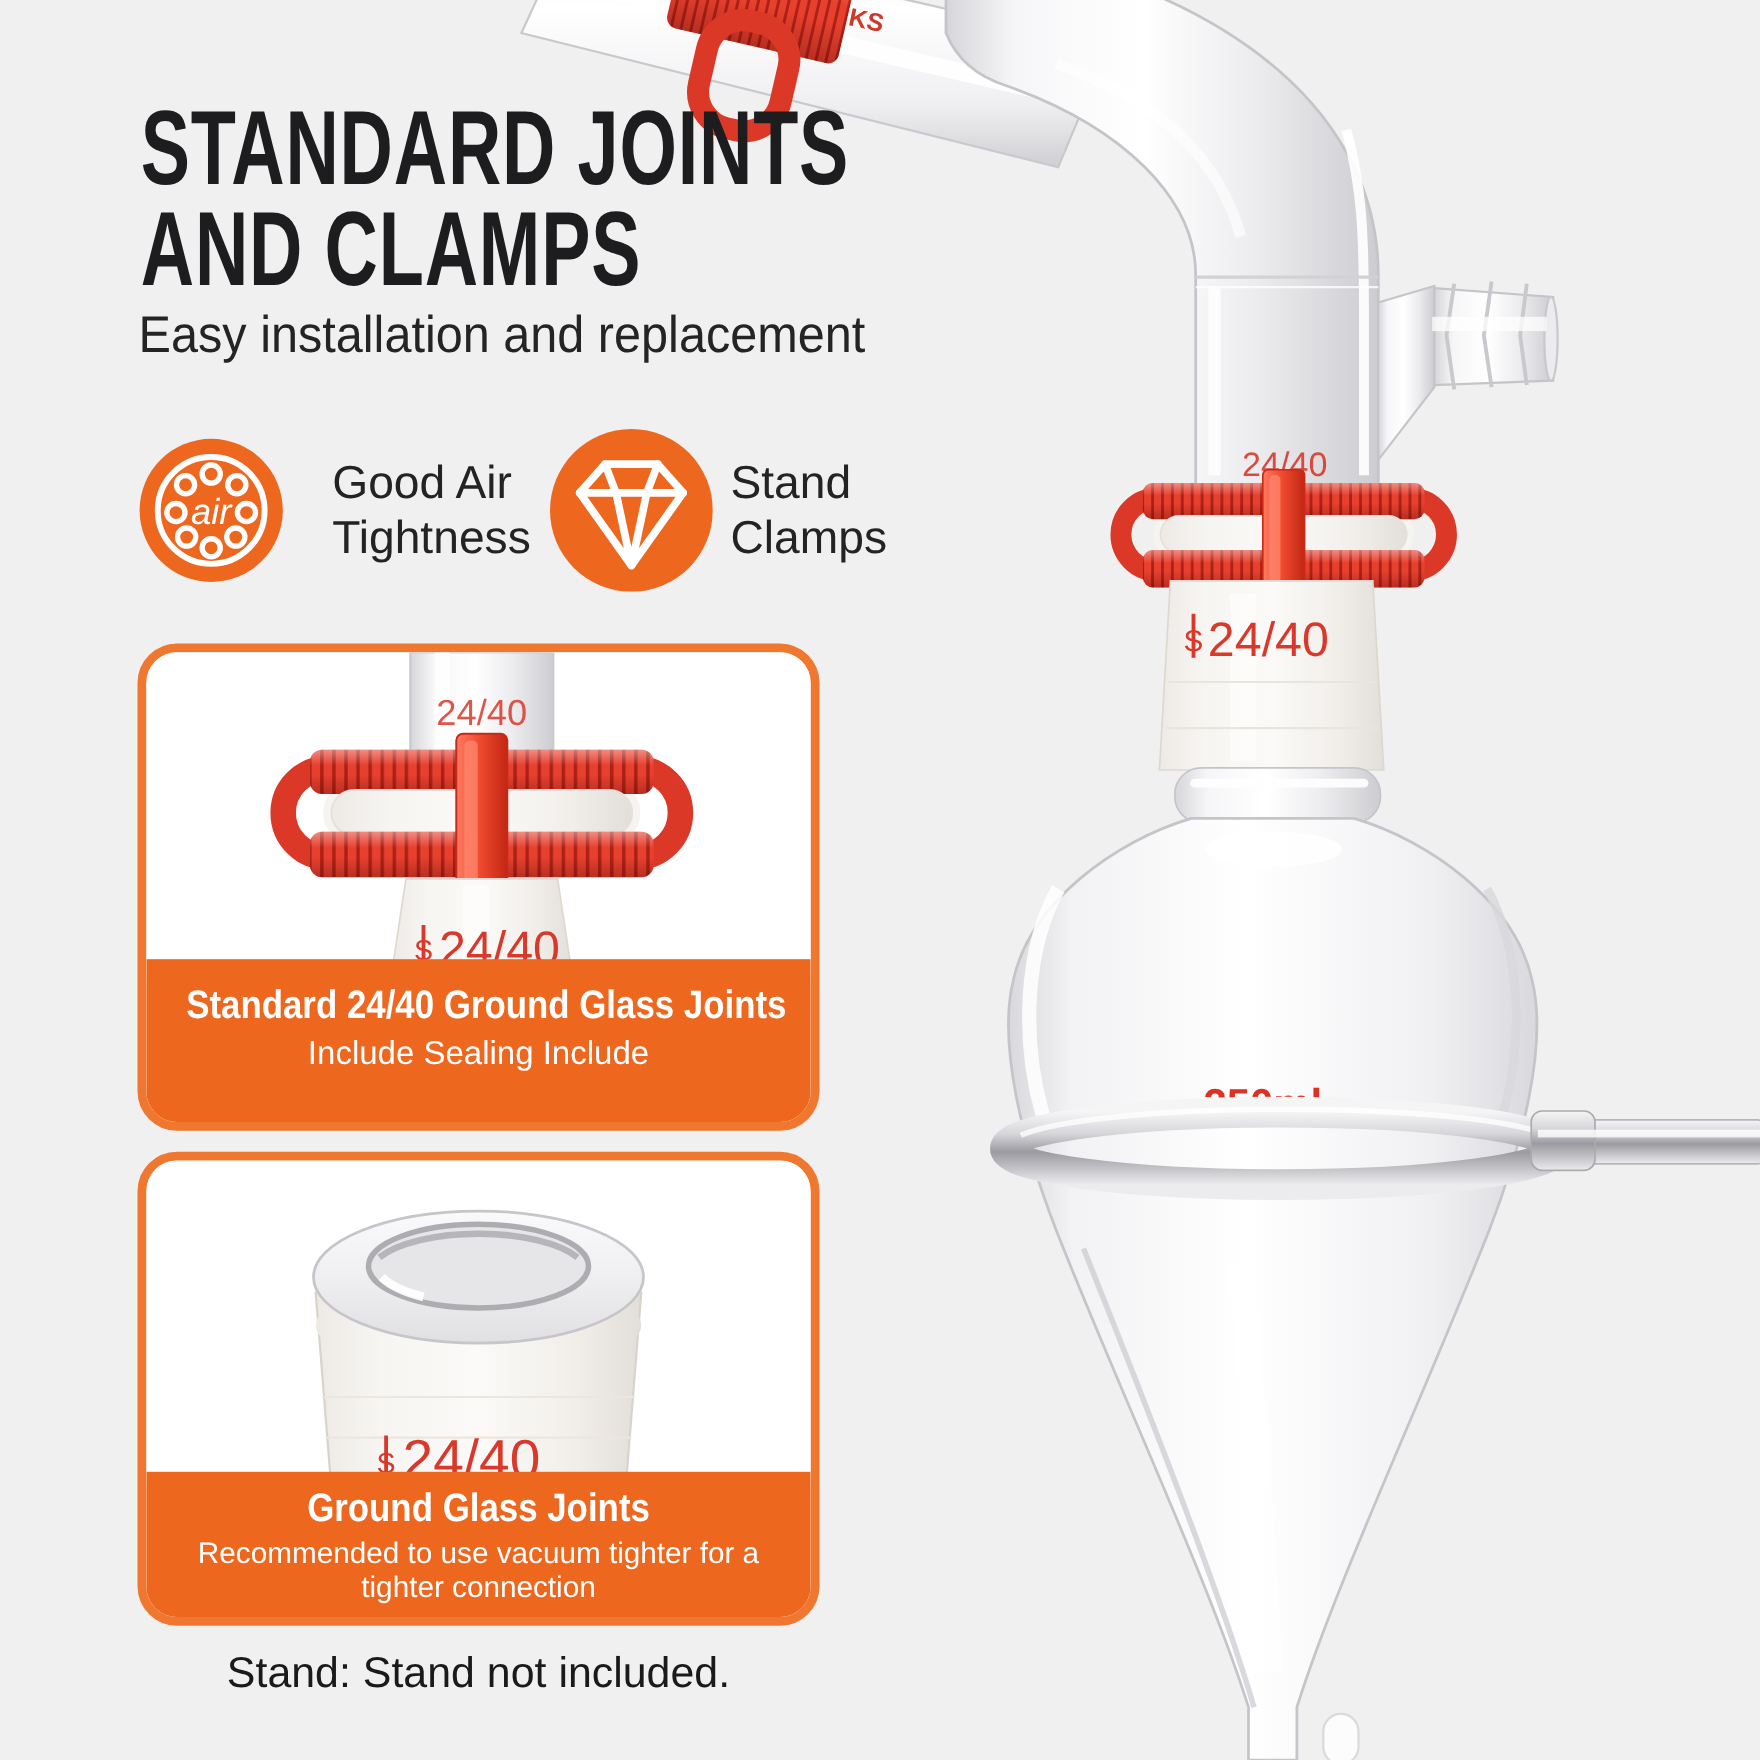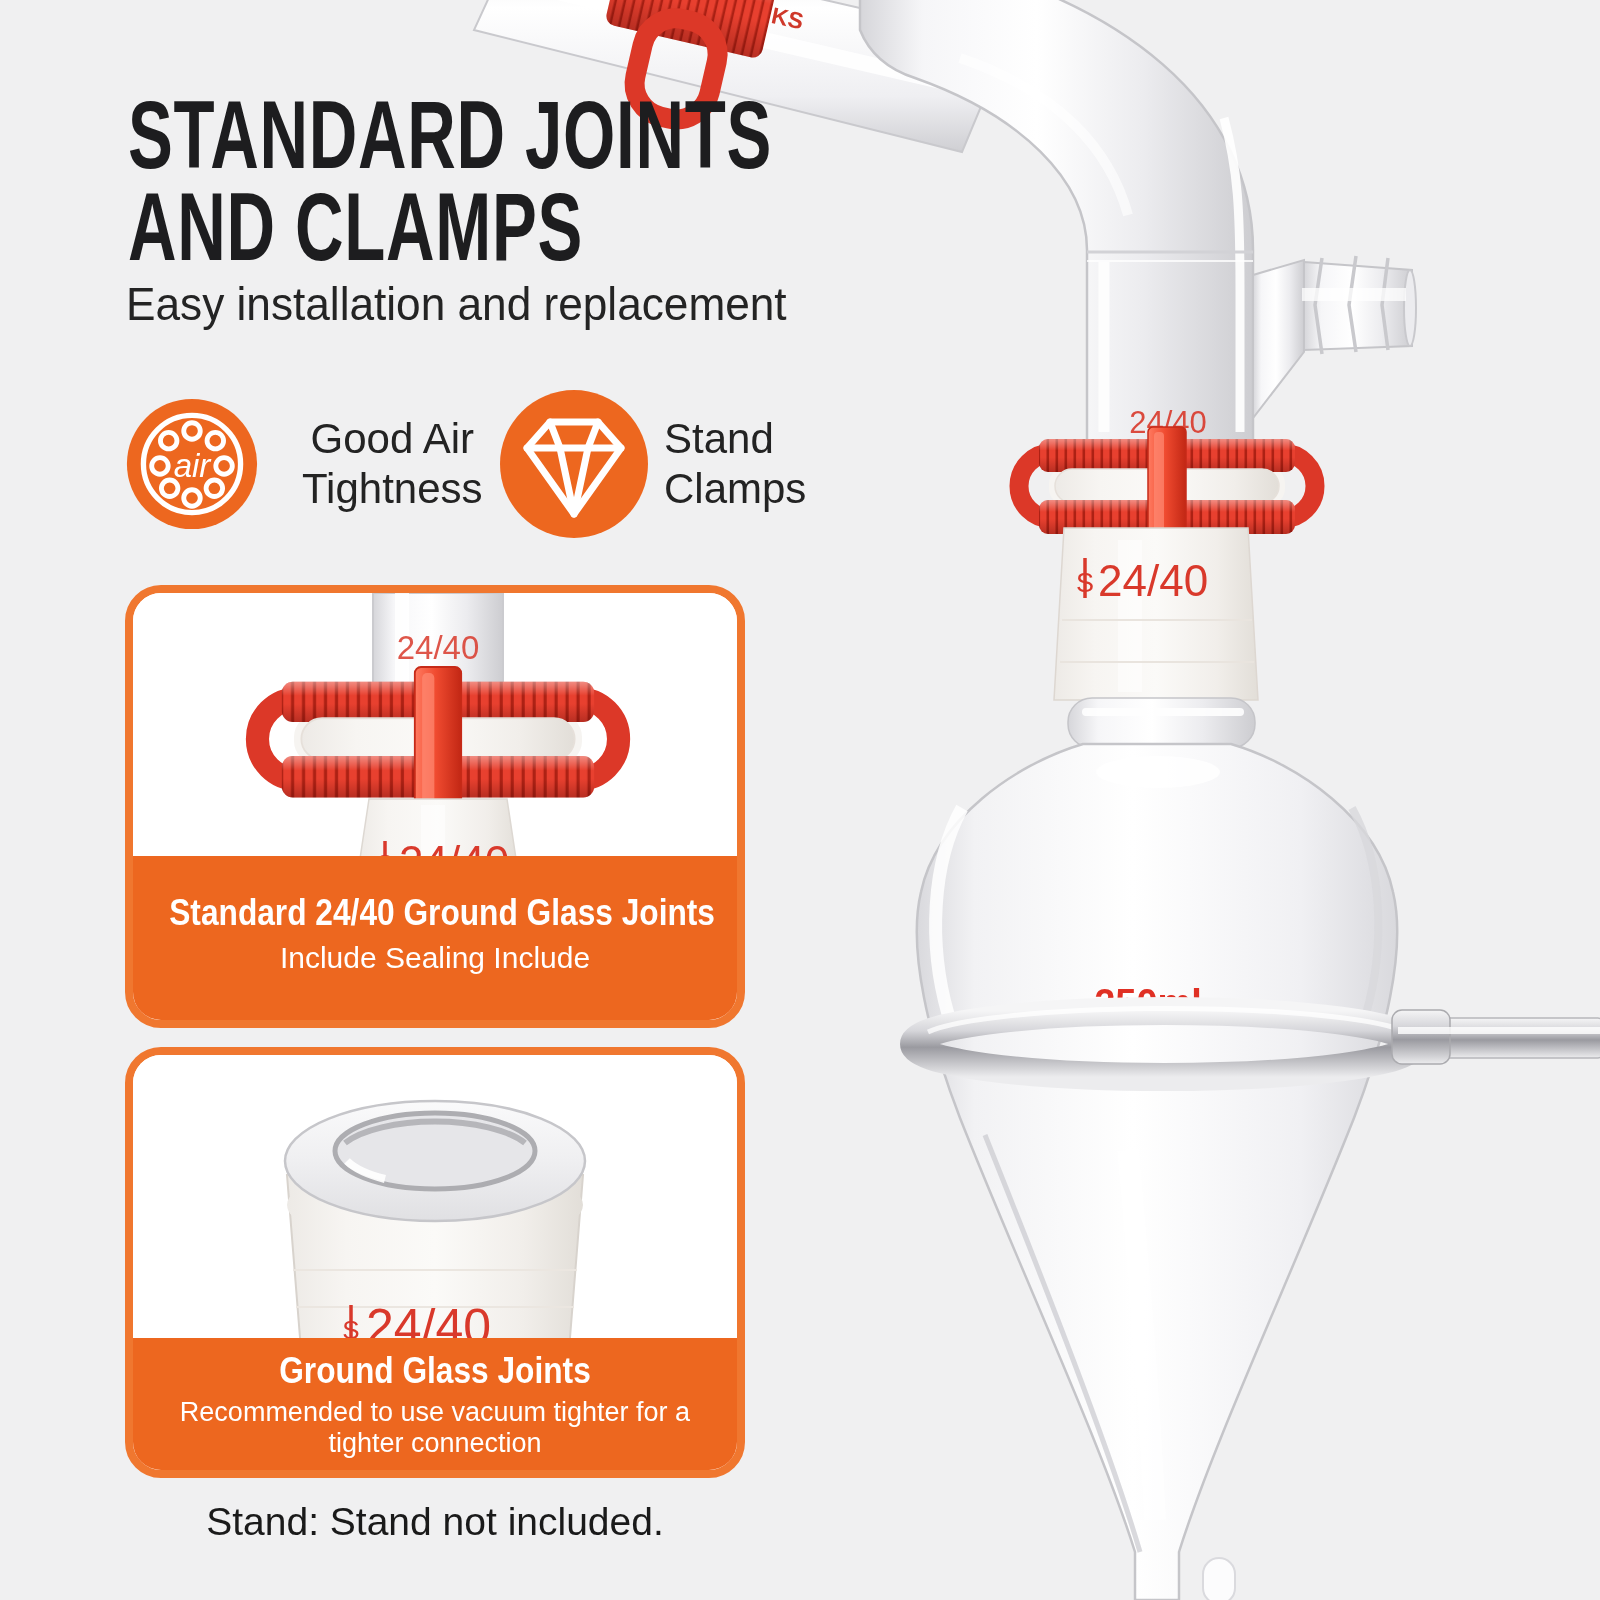--- a/index.html
+++ b/index.html
@@ -24,35 +24,35 @@
     transform:scaleX(.94);transform-origin:left top;
   }
 
   
   .feature-icon{position:absolute;}
   #feat1-icon{left:124px;top:396px;width:136px;height:136px;font-style:italic;}
   #feat2-icon{left:500px;top:390px;width:148px;height:148px;}
   .feature-label{
     position:absolute;top:414px;font-size:42px;line-height:50px;color:#232323;
   }
-  #feat1-label{left:302px;text-align:center;}
+  #feat1-label{left:302px;}
   #feat2-label{left:664px;}
 
   
   .card{
     position:absolute;left:125px;width:620px;box-sizing:border-box;
     border:8px solid #F0772F;border-radius:36px;background:#FFFFFF;overflow:hidden;
   }
   #card1{top:585px;height:443px;}
   #card2{top:1047px;height:431px;}
   .card-photo{position:absolute;top:0;left:0;}
   .caption{
     position:absolute;left:0;right:0;bottom:0;background:#ED671F;color:#FFFFFF;text-align:center;
   }
-  #card1 .caption{height:128px;padding-top:36px;}
+  #card1 .caption{height:128px;padding-top:20px;}
   #card2 .caption{height:120px;padding-top:12px;}
   .cap-title{
     font-size:36px;font-weight:bold;white-space:nowrap;
     transform:scaleX(.88);transform-origin:center top;
   }
   .cap-sub{font-size:30px;margin-top:7px;}
   #card2 .cap-sub{font-size:27px;line-height:31px;margin-top:5px;padding:0 16px;}
 
   
   .note{

